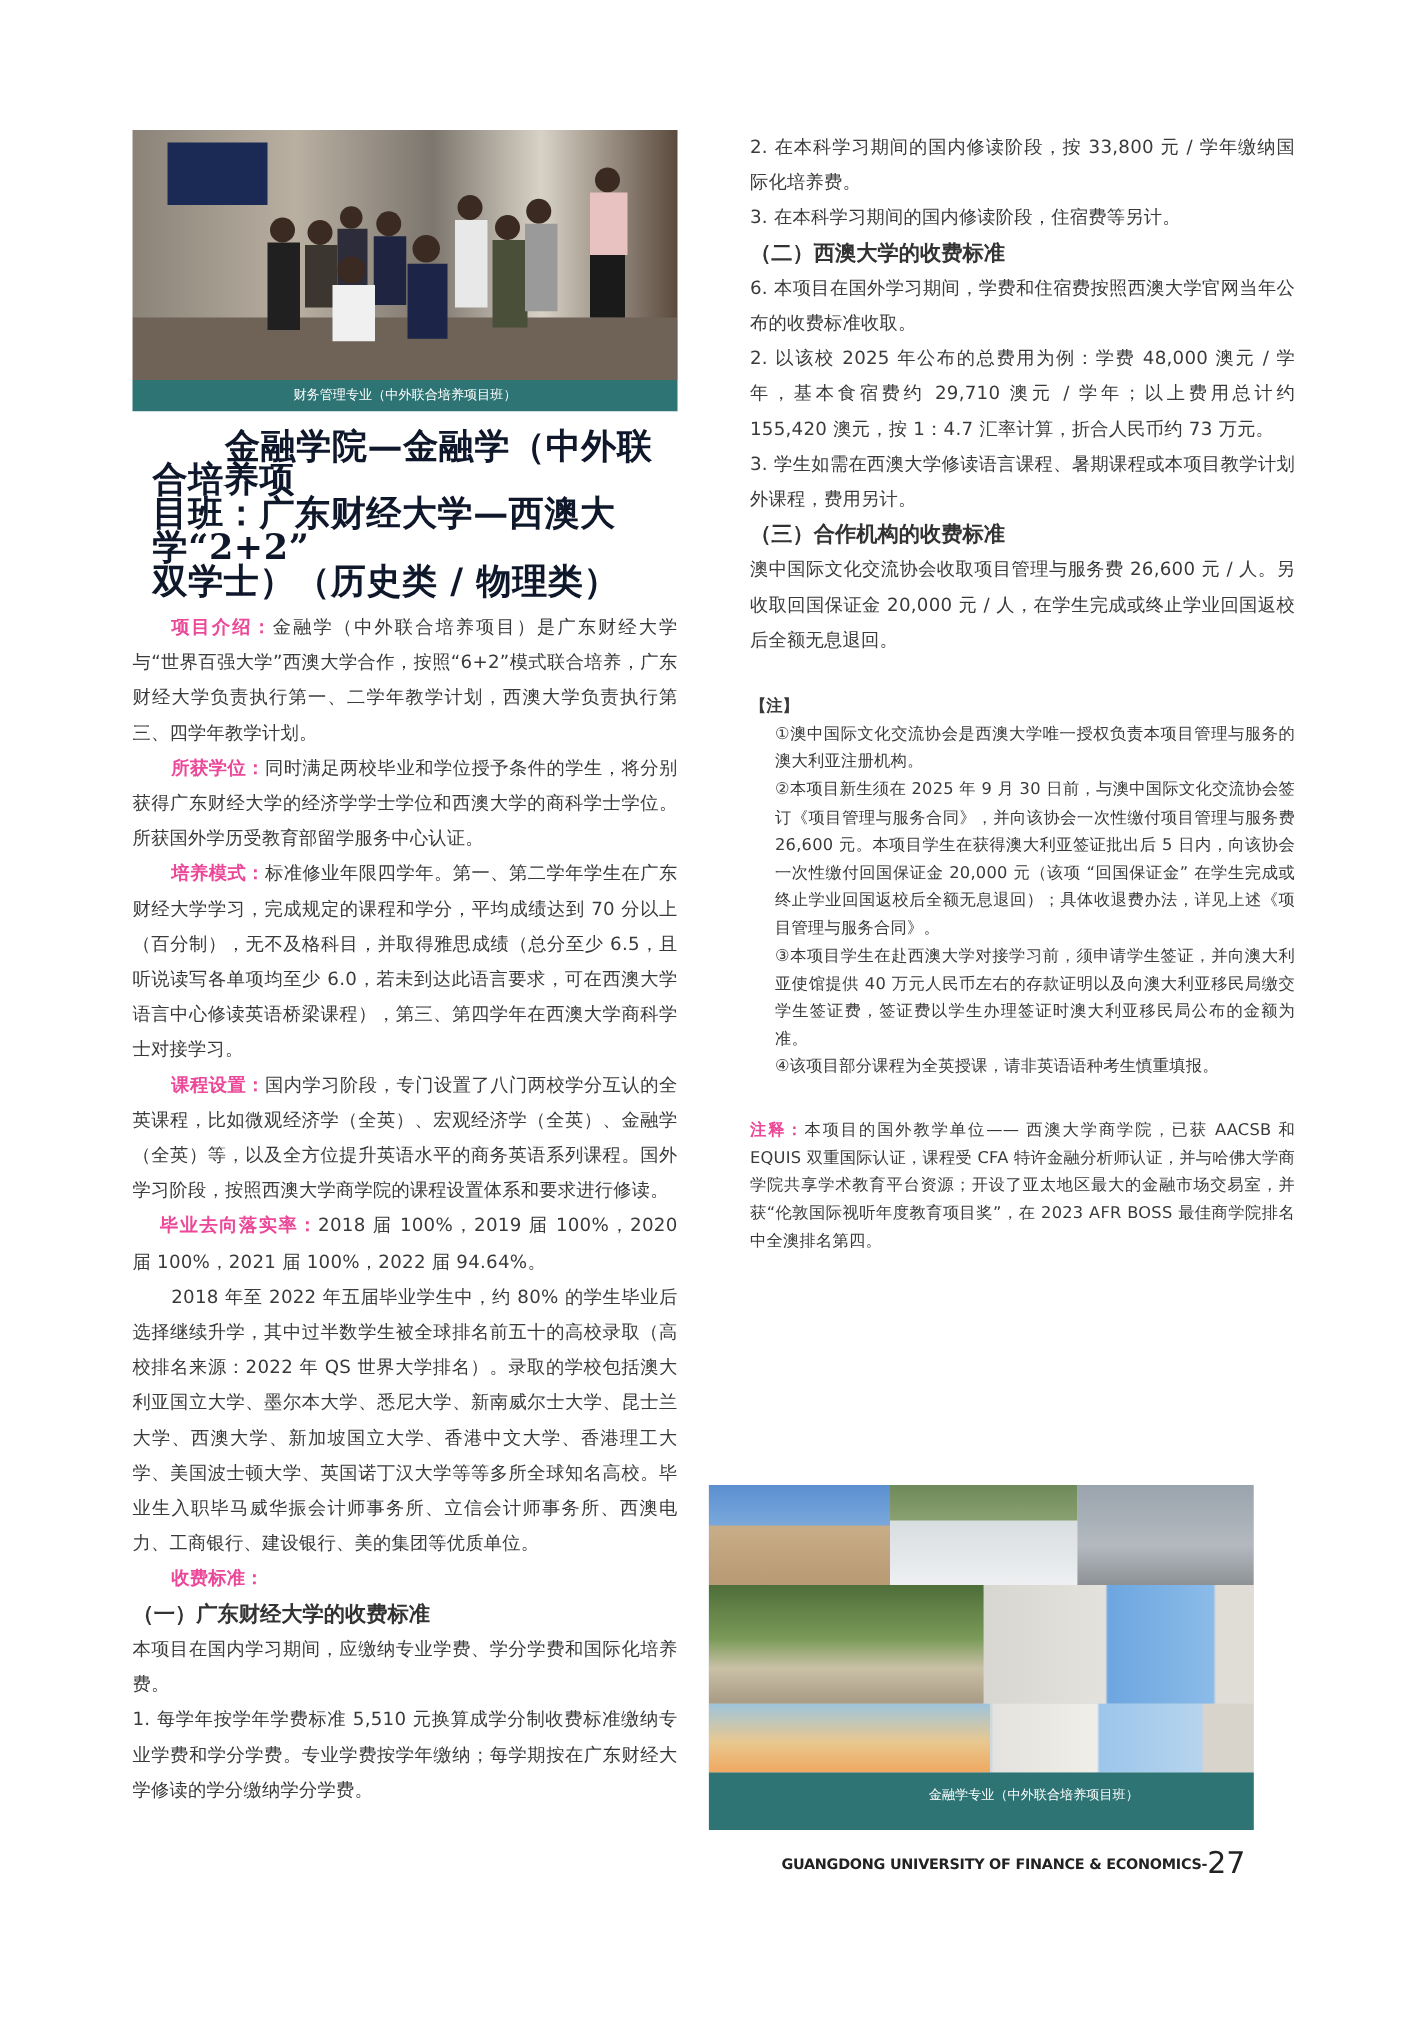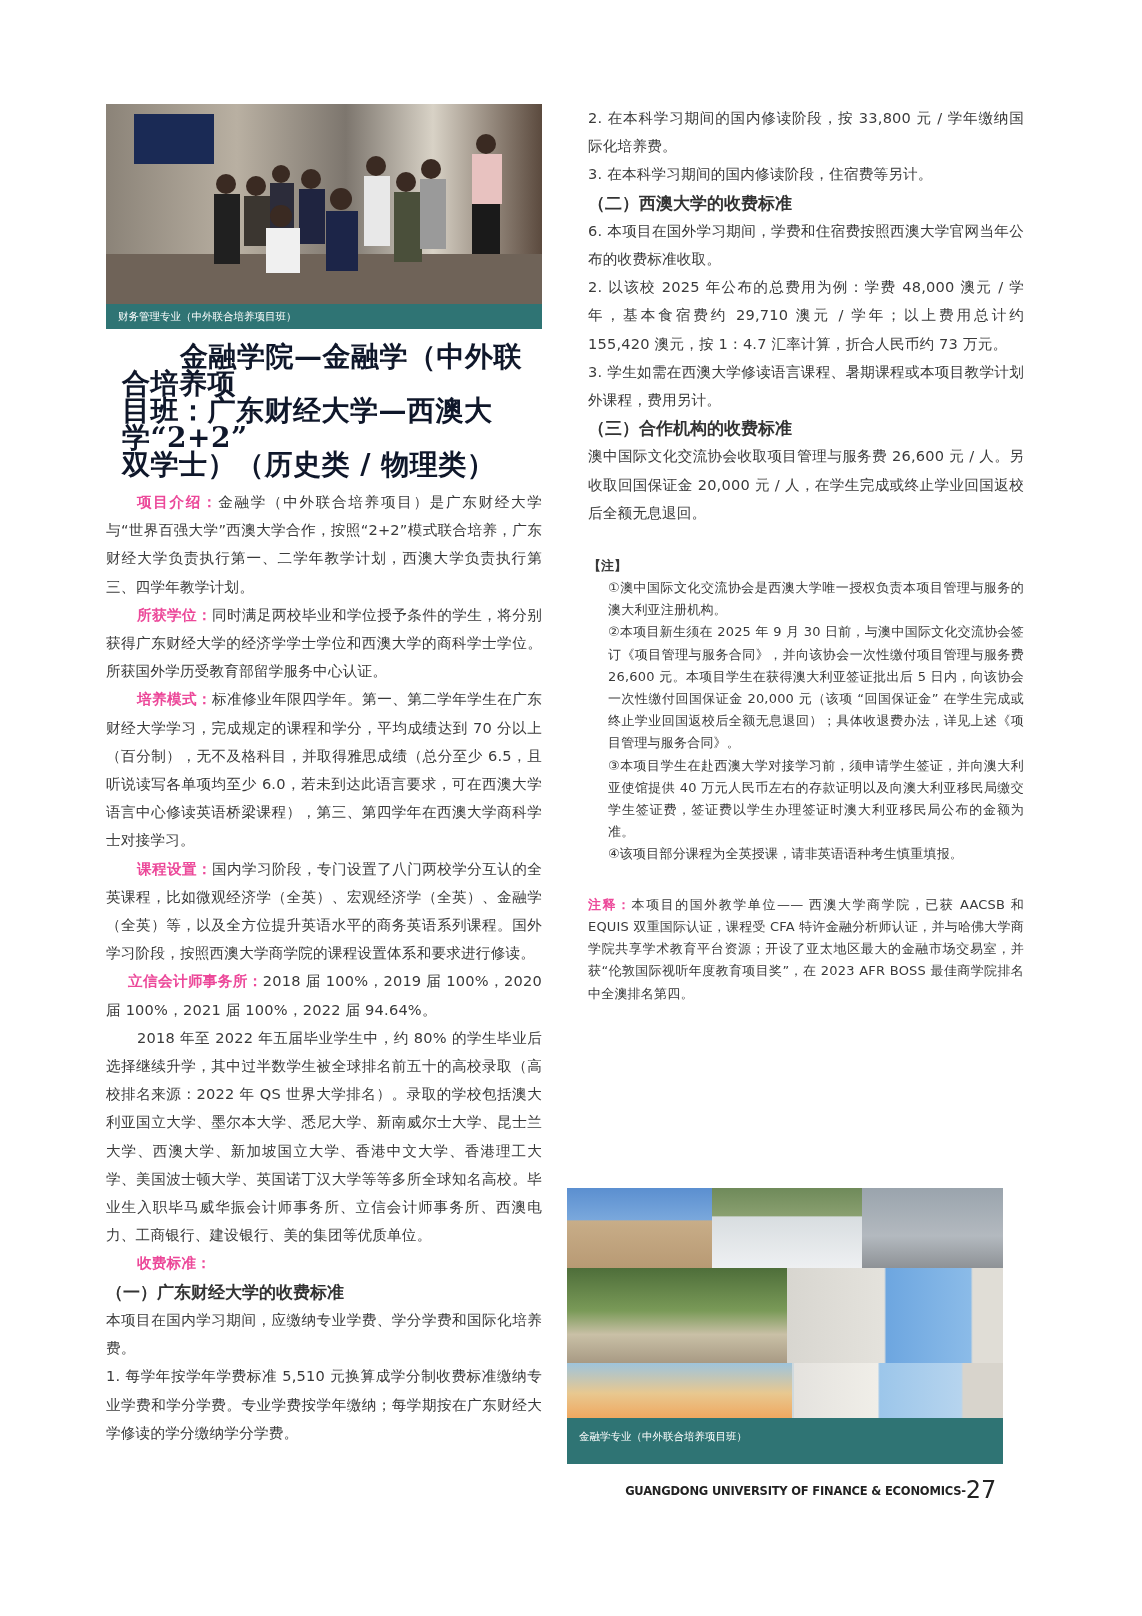--- a/index.html
+++ b/index.html
@@ -1,22 +1,22 @@
 <!DOCTYPE html>
 <html><head>
 <meta charset="utf-8">
 <style>
   html, body { margin:0; padding:0; background:#ffffff; }
   body { width:1142px; height:1616px; position:relative; overflow:hidden;
          font-family:"DejaVu Sans", "Liberation Sans", sans-serif; color:#3a3a3a; }
   .col { position:absolute; }
   .left { left:106px; top:104px; width:436px; }
-  .right { left:588px; top:104px; width:436px; }
+  .right { left:600px; top:104px; width:436px; }
   .photo { position:relative; width:100%; overflow:hidden; }
-  .caption-bar { background:#2f7474; color:#ffffff; font-size:10.5px; text-align:left;
+  .caption-bar { background:#2f7474; color:#ffffff; font-size:10.5px; text-align:center;
                  padding:0 12px; box-sizing:border-box; }
   .title { color:#0f172a; font-family:"DejaVu Serif", "Liberation Serif", serif; font-weight:bold;
            font-size:28px; line-height:27px; margin:14px 0 10px 16px; letter-spacing:0.5px; }
   .title .indent { display:inline-block; width:58px; }
   p { margin:0; font-size:14.6px; line-height:28.2px; text-align:justify; letter-spacing:0.2px; }
   p.ind { text-indent:31px; }
   b { color:#ec4899; font-weight:bold; }
   .sub { font-size:17px; line-height:28.2px; font-weight:bold; color:#333; }
   .note-title { font-size:13px; font-weight:bold; margin-top:28px; line-height:22px; }
   .note p { font-size:13px; line-height:22.2px;margin-left:20px; }
@@ -61,25 +61,25 @@
   <div class="caption-bar" style="height:25px;line-height:25px;">
     <span>财务管理专业（中外联合培养项目班）</span>
   </div>
 
   <div class="title">
     <span class="indent"></span><span>金融学院—金融学（中外联合培养项</span><br>
     <span>目班：广东财经大学—西澳大学“2+2”</span><br>
     <span>双学士）（历史类 / 物理类）</span>
   </div>
 
-  <p class="ind"><b>项目介绍：</b><span>金融学（中外联合培养项目）是广东财经大学与“世界百强大学”西澳大学合作，按照“2+2”模式联合培养，广东财经大学负责执行第一、二学年教学计划，西澳大学负责执行第三、四学年教学计划。</span></p>
+  <p class="ind"><b>项目介绍：</b><span>金融学（中外联合培养项目）是广东财经大学与“世界百强大学”西澳大学合作，按照“6+2”模式联合培养，广东财经大学负责执行第一、二学年教学计划，西澳大学负责执行第三、四学年教学计划。</span></p>
   <p class="ind"><b>所获学位：</b><span>同时满足两校毕业和学位授予条件的学生，将分别获得广东财经大学的经济学学士学位和西澳大学的商科学士学位。所获国外学历受教育部留学服务中心认证。</span></p>
   <p class="ind"><b>培养模式：</b><span>标准修业年限四学年。第一、第二学年学生在广东财经大学学习，完成规定的课程和学分，平均成绩达到 70 分以上（百分制），无不及格科目，并取得雅思成绩（总分至少 6.5，且听说读写各单项均至少 6.0，若未到达此语言要求，可在西澳大学语言中心修读英语桥梁课程），第三、第四学年在西澳大学商科学士对接学习。</span></p>
   <p class="ind"><b>课程设置：</b><span>国内学习阶段，专门设置了八门两校学分互认的全英课程，比如微观经济学（全英）、宏观经济学（全英）、金融学（全英）等，以及全方位提升英语水平的商务英语系列课程。国外学习阶段，按照西澳大学商学院的课程设置体系和要求进行修读。</span></p>
-  <p style="text-indent:22px;"><b>立信会计师事务所：</b><span>2018 届 100%，2019 届 100%，2020 届 100%，2021 届 100%，2022 届 94.64%。</span></p>
+  <p style="text-indent:22px;"><b>毕业去向落实率：</b><span>2018 届 100%，2019 届 100%，2020 届 100%，2021 届 100%，2022 届 94.64%。</span></p>
   <p class="ind">2018 年至 2022 年五届毕业学生中，约 80% 的学生毕业后选择继续升学，其中过半数学生被全球排名前五十的高校录取（高校排名来源：2022 年 QS 世界大学排名）。录取的学校包括澳大利亚国立大学、墨尔本大学、悉尼大学、新南威尔士大学、昆士兰大学、西澳大学、新加坡国立大学、香港中文大学、香港理工大学、美国波士顿大学、英国诺丁汉大学等等多所全球知名高校。毕业生入职毕马威华振会计师事务所、立信会计师事务所、西澳电力、工商银行、建设银行、美的集团等优质单位。</p>
   <p class="ind"><b>收费标准：</b></p>
   <div class="sub">（一）广东财经大学的收费标准</div>
   <p>本项目在国内学习期间，应缴纳专业学费、学分学费和国际化培养费。</p>
   <p>1. 每学年按学年学费标准 5,510 元换算成学分制收费标准缴纳专业学费和学分学费。专业学费按学年缴纳；每学期按在广东财经大学修读的学分缴纳学分学费。</p>
 </div>
 
 <div class="col right">
   <p>2. 在本科学习期间的国内修读阶段，按 33,800 元 / 学年缴纳国际化培养费。</p>
   <p>3. 在本科学习期间的国内修读阶段，住宿费等另计。</p>

